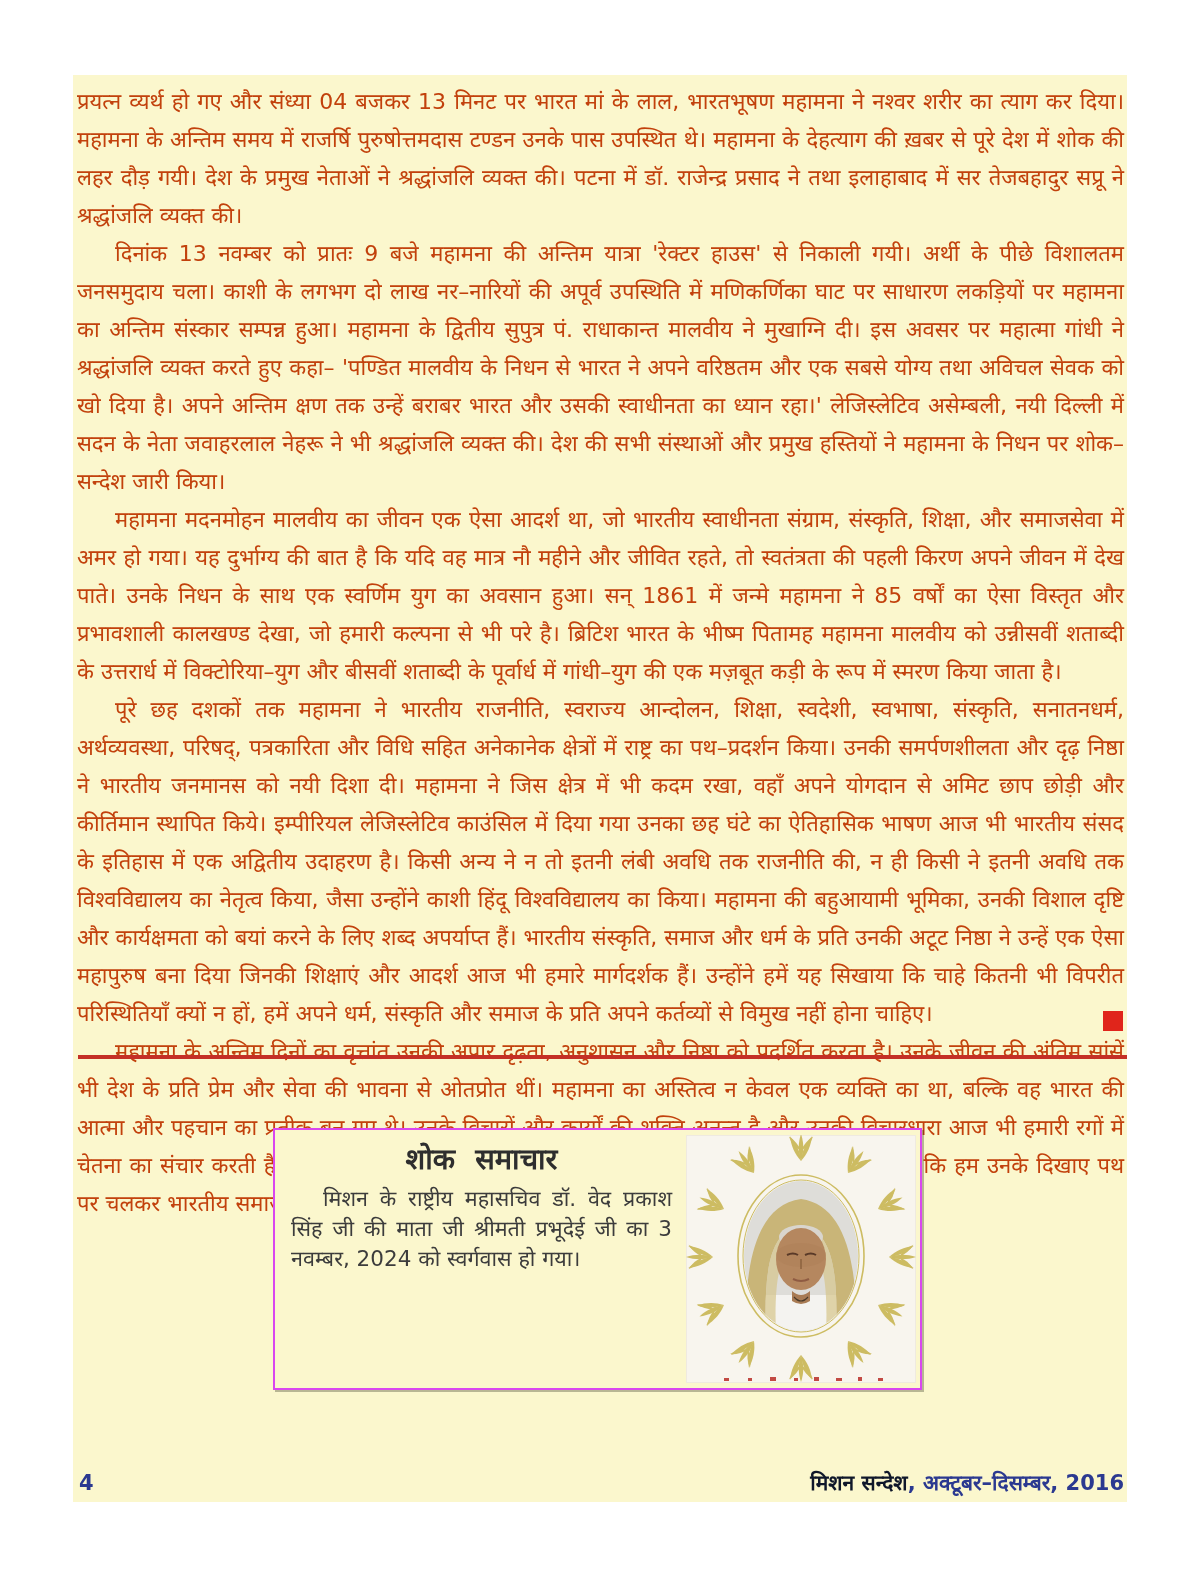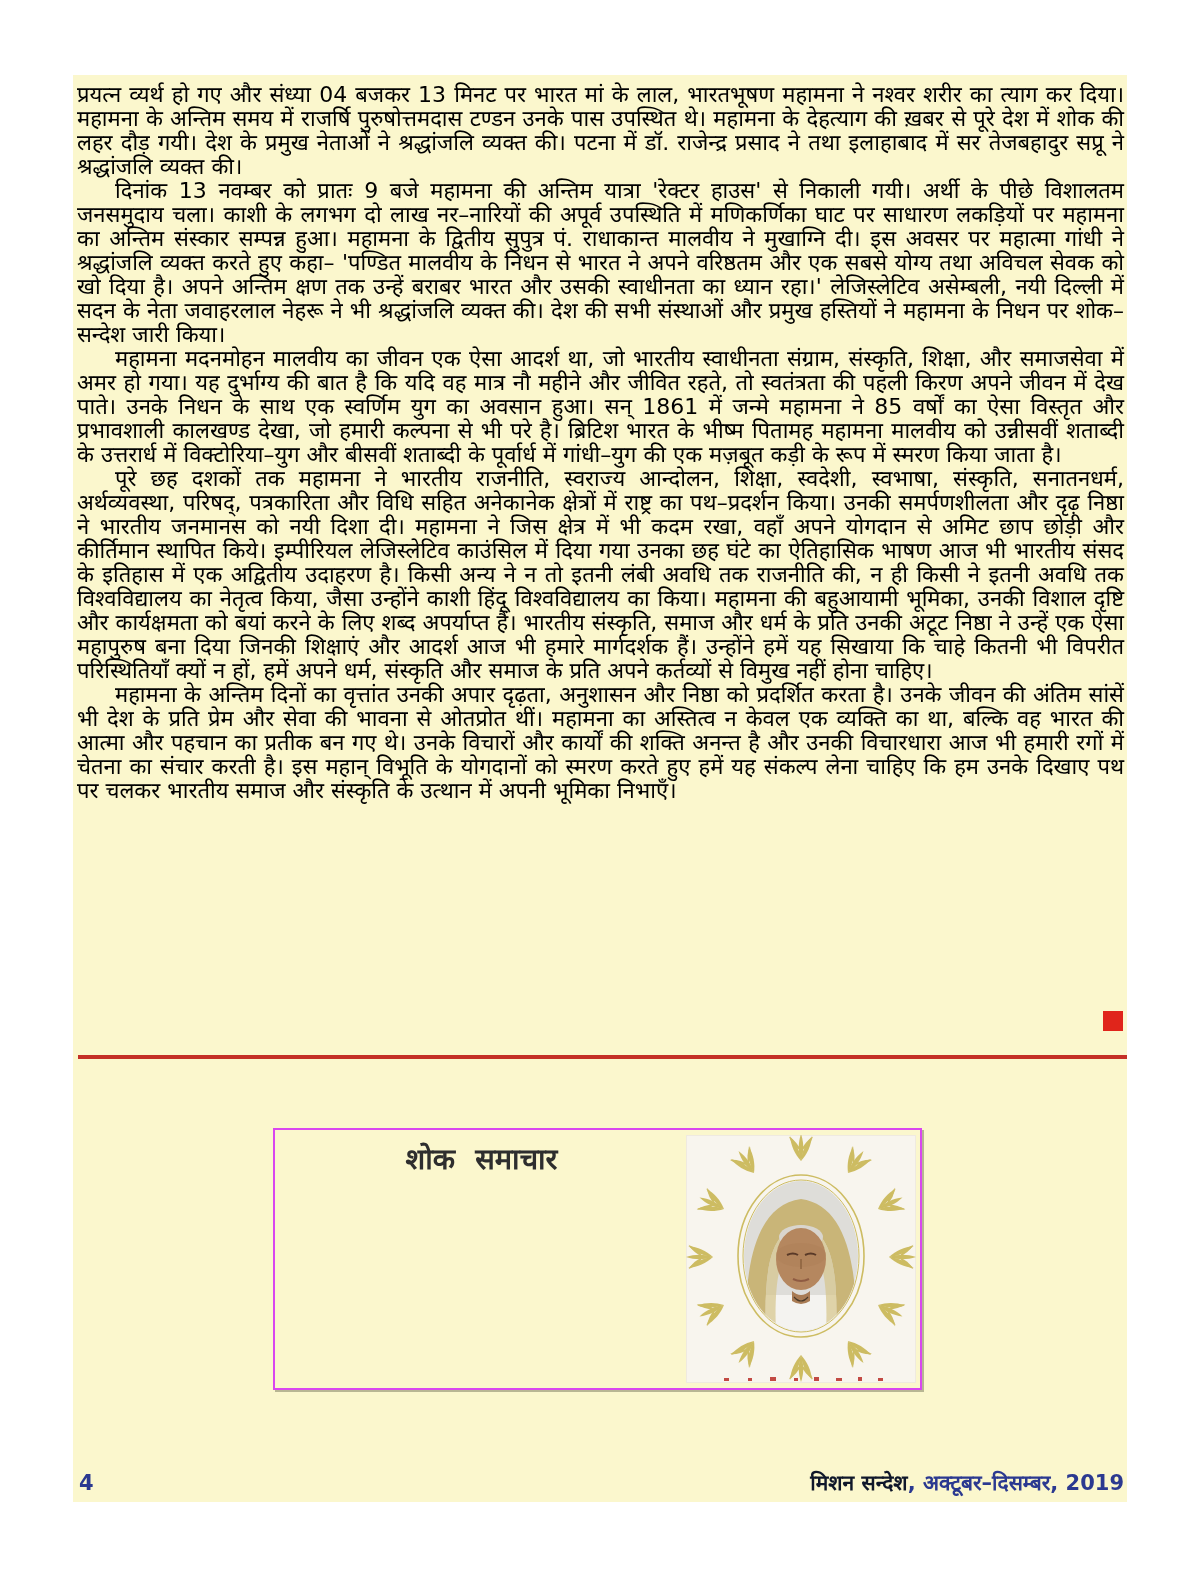--- a/index.html
+++ b/index.html
@@ -12,23 +12,23 @@
   }
   .page{
     position:absolute;
     left:73px;top:75px;
     width:1054px;height:1427px;
     background:#FBF7CD;
   }
   .article{
     position:absolute;
     top:8px;left:4px;right:3px;
-    color:#000000;
+    color:#c2410c;
     font-size:22px;
-    line-height:24px;
+    line-height:38px;
     text-align:justify;
   }
   .article p{margin:0;text-indent:38px;}
   .article p.no-indent{text-indent:0;}
   .end-marker{
     position:absolute;
     top:936px;right:4px;
     width:20px;height:20px;
     background:#E0251B;
   }
@@ -95,20 +95,21 @@
     <p>महामना के अन्तिम दिनों का वृत्तांत उनकी अपार दृढ़ता, अनुशासन और निष्ठा को प्रदर्शित करता है। उनके जीवन की अंतिम सांसें भी देश के प्रति प्रेम और सेवा की भावना से ओतप्रोत थीं। महामना का अस्तित्व न केवल एक व्यक्ति का था, बल्कि वह भारत की आत्मा और पहचान का प्रतीक बन गए थे। उनके विचारों और कार्यों की शक्ति अनन्त है और उनकी विचारधारा आज भी हमारी रगों में चेतना का संचार करती है। इस महान् विभूति के योगदानों को स्मरण करते हुए हमें यह संकल्प लेना चाहिए कि हम उनके दिखाए पथ पर चलकर भारतीय समाज और संस्कृति के उत्थान में अपनी भूमिका निभाएँ।</p>
   </div>
 
   <div class="end-marker"></div>
 
   <div class="rule"></div>
 
   <div class="obit-box">
     <div class="obit-text">
       <div class="obit-title">शोक समाचार</div>
+      <p>मिशन के राष्ट्रीय महासचिव डॉ. वेद प्रकाश सिंह जी की माता जी श्रीमती प्रभूदेई जी का 3 नवम्बर, 2024 को स्वर्गवास हो गया।</p>
     </div>
 
     <svg class="obit-photo" viewBox="0 0 230 248" xmlns="http://www.w3.org/2000/svg">
 
       <rect x="0" y="0" width="230" height="248" fill="#F8F5EE"></rect>
       <rect x="0" y="0" width="230" height="248" fill="none" stroke="#EFEAE0" stroke-width="2"></rect>
 
       <g stroke="none" fill="#CDBC62">
         <defs>
           <g id="leaf">
@@ -173,16 +174,16 @@
         <rect x="128" y="242" width="5" height="4"></rect>
         <rect x="150" y="243" width="6" height="3"></rect>
         <rect x="172" y="242" width="4" height="4"></rect>
         <rect x="192" y="243" width="5" height="3"></rect>
       </g>
     </svg>
   </div>
 
   <div class="footer">
     <span class="page-num">4</span>
-    <span class="issue-line"><span class="journal">मिशन सन्देश</span><span>, अक्टूबर–दिसम्बर, 2019</span></span>
+    <span class="issue-line"><span class="journal">मिशन सन्देश</span><span>, अक्टूबर–दिसम्बर, 2016</span></span>
   </div>
 
 </div>
 
 </body></html>

